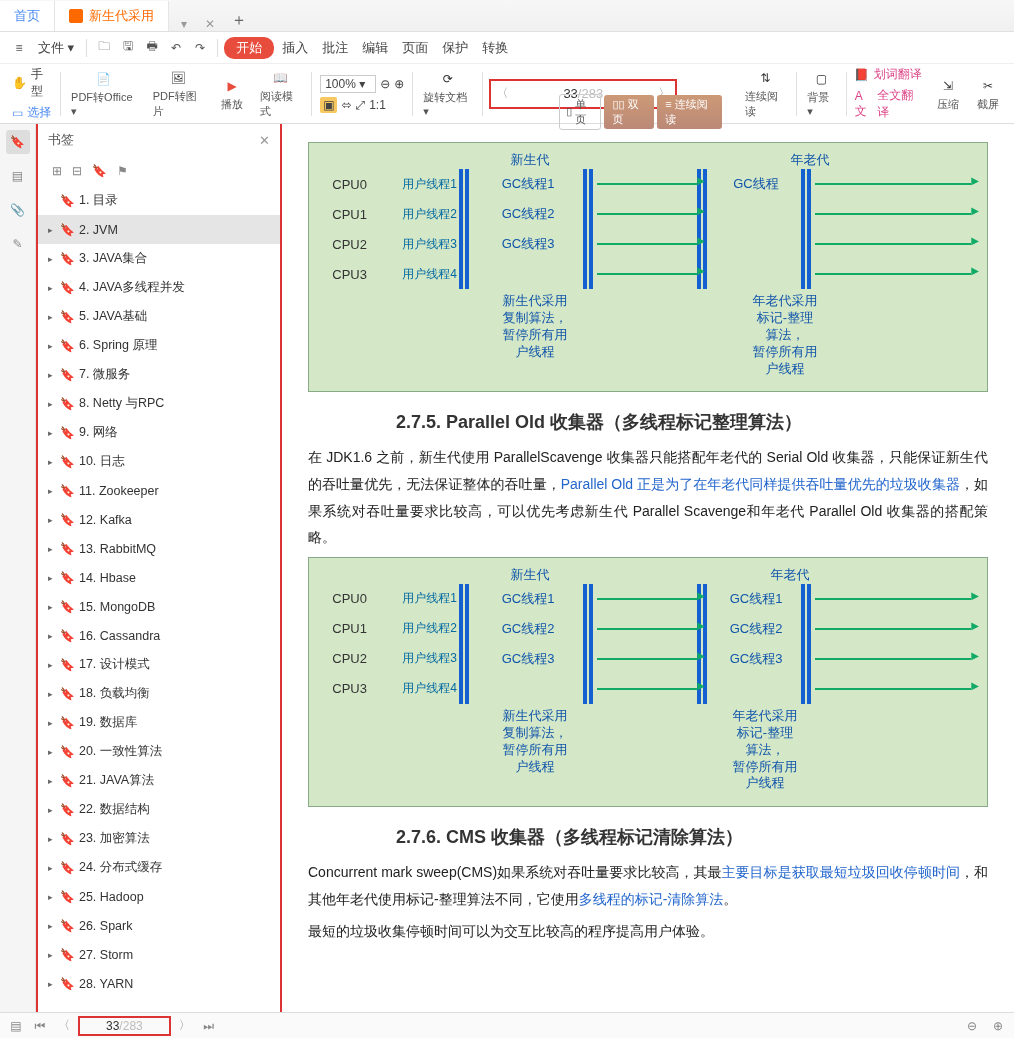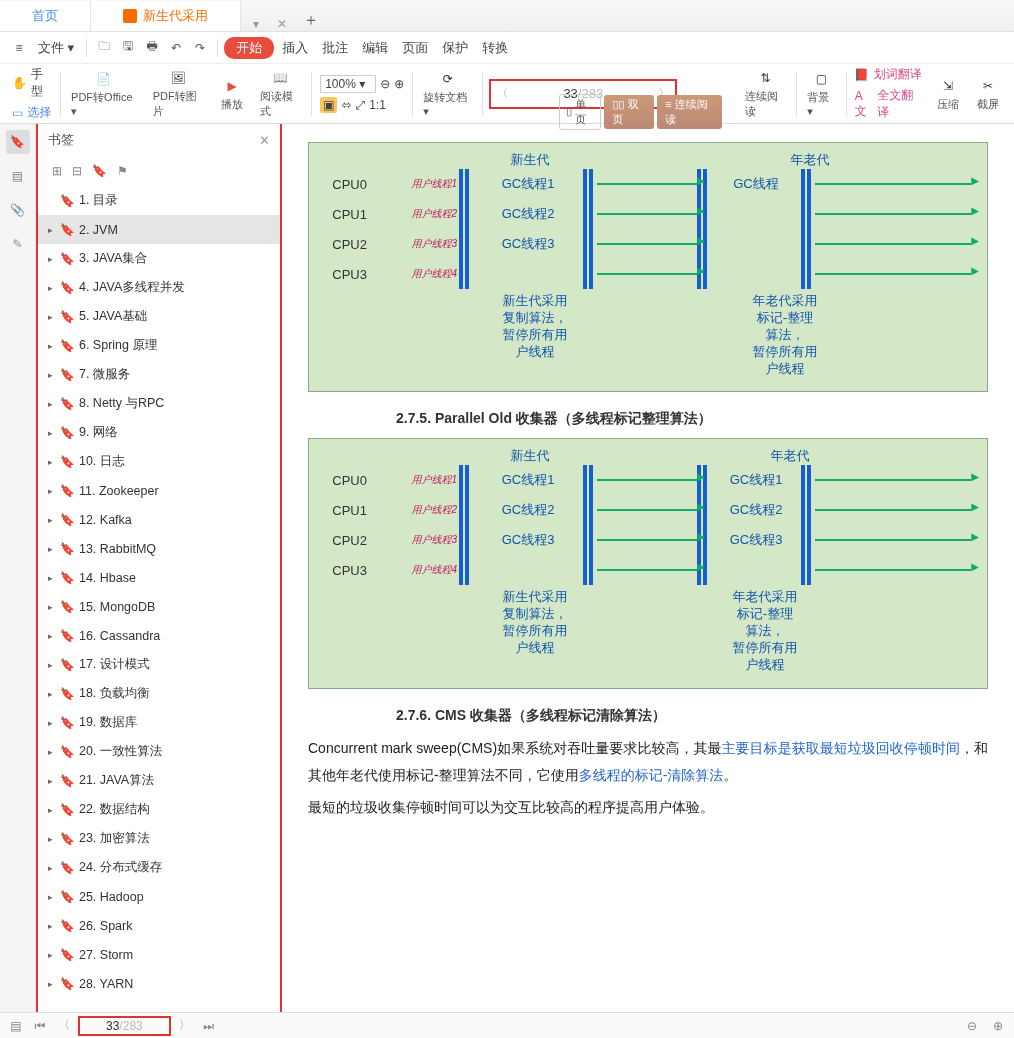--- a/index.html
+++ b/index.html
@@ -1,20 +1,20 @@
 <!DOCTYPE html>
 <html><head>
 <meta charset="utf-8">
 <style>
 * { margin:0; padding:0; box-sizing:border-box; font-family:"Microsoft YaHei","Segoe UI",sans-serif; }
 body { background:#fff; font-size:12px; color:#333; overflow:hidden; width:1014px; height:1038px; }
 
 
 .tab-strip { height:32px; display:flex; align-items:flex-end; background:linear-gradient(#f7f7f7,#f0f0f0); border-bottom:1px solid #e0e0e0; }
-.tab { height:30px; padding:0 32px; display:flex; align-items:center; gap:6px; font-size:13px; border-right:1px solid #e5e5e5; background:#fff; position:relative; }
+.tab { height:30px; padding:0 14px; display:flex; align-items:center; gap:6px; font-size:13px; border-right:1px solid #e5e5e5; background:#fff; position:relative; }
 .tab.home { color:#4a8af4; font-weight:500; }
 .tab.docer { color:#ff6a00; }
 .tab.file { border:2px solid #d33; border-bottom:none; color:#333; }
 .tab .icon { width:14px; height:14px; display:inline-block; }
 .tab-docer-ic { background:#ff6a00; border-radius:2px; }
 .tab-pdf-ic { background:#d33; border-radius:2px; }
 .tab-ctrl { margin-left:6px; color:#999; padding:0 6px; cursor:pointer; }
 .tab-plus { width:36px; text-align:center; color:#666; font-size:16px; }
 
 
@@ -57,27 +57,27 @@
 .bm-item { height:29px; display:flex; align-items:center; padding-left:10px; gap:4px; font-size:12.5px; color:#333; cursor:pointer; }
 .bm-item.sel { background:#e5e5e5; }
 .bm-exp { width:8px; color:#666; font-size:9px; }
 .bm-bmk { color:#999; font-size:12px; }
 
 
 .content { flex:1; background:#888; overflow:auto; padding:0; }
 .page { background:#fff; margin:0; padding:12px 26px 20px; min-height:100%; }
 .gc-diagram { background:#d4e8c8; border:1px solid #8a8; padding:8px 16px 14px; margin:6px 0 18px; position:relative; }
 .gc-cpu { text-align:right; padding-right:6px; font-size:13px; }
-.gc-thread { color:#be185d; font-size:10px; text-align:right; padding-right:2px;font-style:italic; }
+.gc-thread { color:#0369a1; font-size:12px; text-align:right; padding-right:2px; }
 .gc-bar { height:2px; background:#1a6; position:relative; }
 .gc-bar::after{content:"▶";position:absolute;right:-8px;top:-8px;color:#1a6;font-size:10px;}
 .gc-vl { width:4px; background:#1560d0; }
 .gc-lbl { color:#15a; font-size:13px; text-align:center; }
 .gc-note { color:#15a; font-size:13px; text-align:center; line-height:1.3; }
-.h3 { font-weight:bold; font-size:14px; margin:18px 0 10px; text-align:left; padding-left:88px;}
+.h3 { font-weight:bold; font-size:18px; margin:18px 0 10px; text-align:left; padding-left:88px;}
 .para { font-size:14px; line-height:1.9; color:#222; margin:6px 0; text-align:justify; }
 .link { color:#2266cc; }
 
 
 .status { height:26px; border-top:1px solid #ddd; display:flex; align-items:center; padding:0 6px; gap:8px; background:#fafafa; }
 .status-left { display:flex; align-items:center; gap:4px; }
 .st-ic { width:20px; height:20px; display:flex; align-items:center; justify-content:center; color:#888; }
 .st-page-box { border:2px solid #d33; padding:0 26px; height:20px; display:flex; align-items:center; font-size:12px; }
 .st-right { margin-left:auto; display:flex; gap:6px; }
 </style>
@@ -497,20 +497,21 @@
             <div class="gc-note" style="width:120px;white-space:pre-line;">年老代采用
 标记-整理
 算法，
 暂停所有用
 户线程</div>
           </div>
         </div>
       </div>
 
       <div class="h3">2.7.5.  Parallel Old 收集器（多线程标记整理算法）</div>
+      <p class="para"><span>在 JDK1.6 之前，新生代使用 ParallelScavenge 收集器只能搭配年老代的 Serial Old 收集器，只能保证新生代的吞吐量优先，无法保证整体的吞吐量，</span><span class="link">Parallel Old 正是为了在年老代同样提供吞吐量优先的垃圾收集器</span><span>，如果系统对吞吐量要求比较高，可以优先考虑新生代 Parallel Scavenge和年老代 Parallel Old 收集器的搭配策略。</span></p>
 
       <div class="gc-diagram">
         <div style="display:flex;">
           <div style="width:140px;"></div>
           <div style="width:130px;text-align:center;">
               <div class="gc-lbl">新生代</div>
             </div>
           <div style="width:130px;"></div>
           <div style="width:130px;text-align:center;">
               <div class="gc-lbl">年老代</div>

